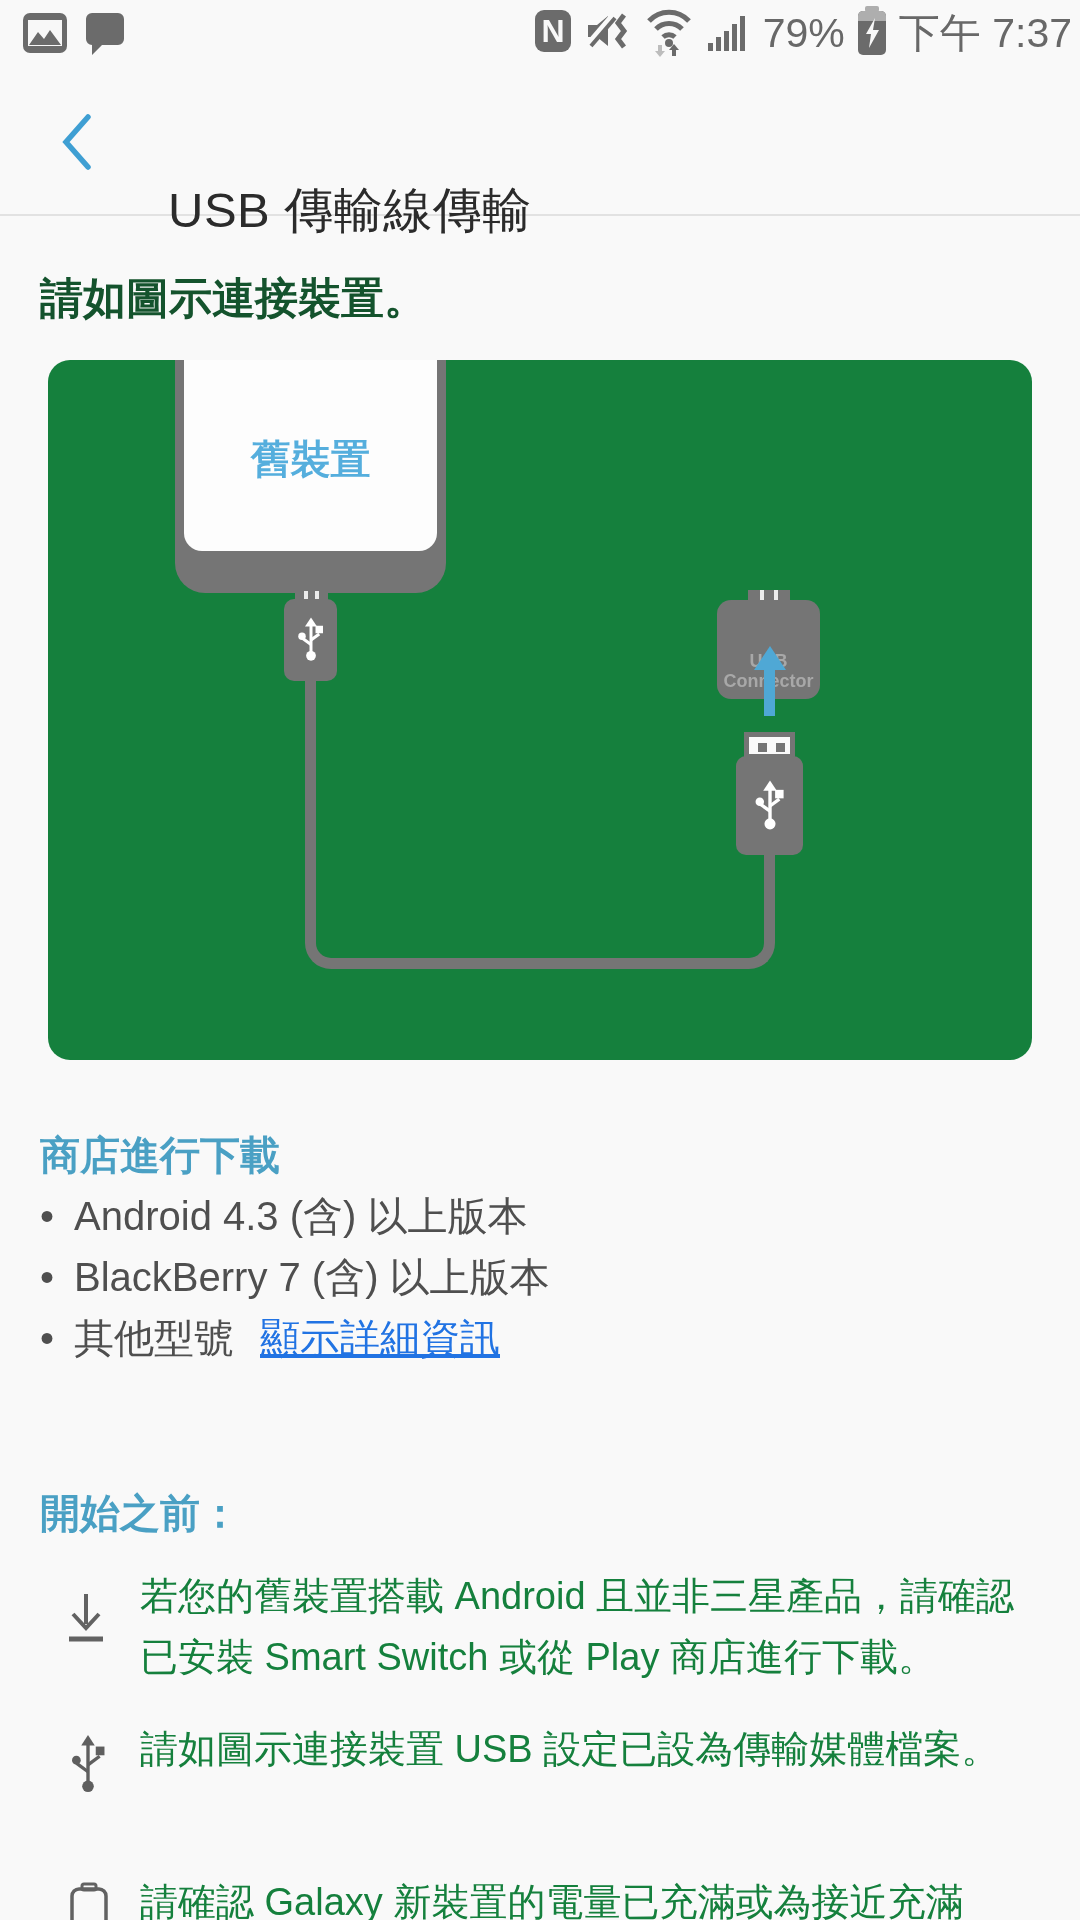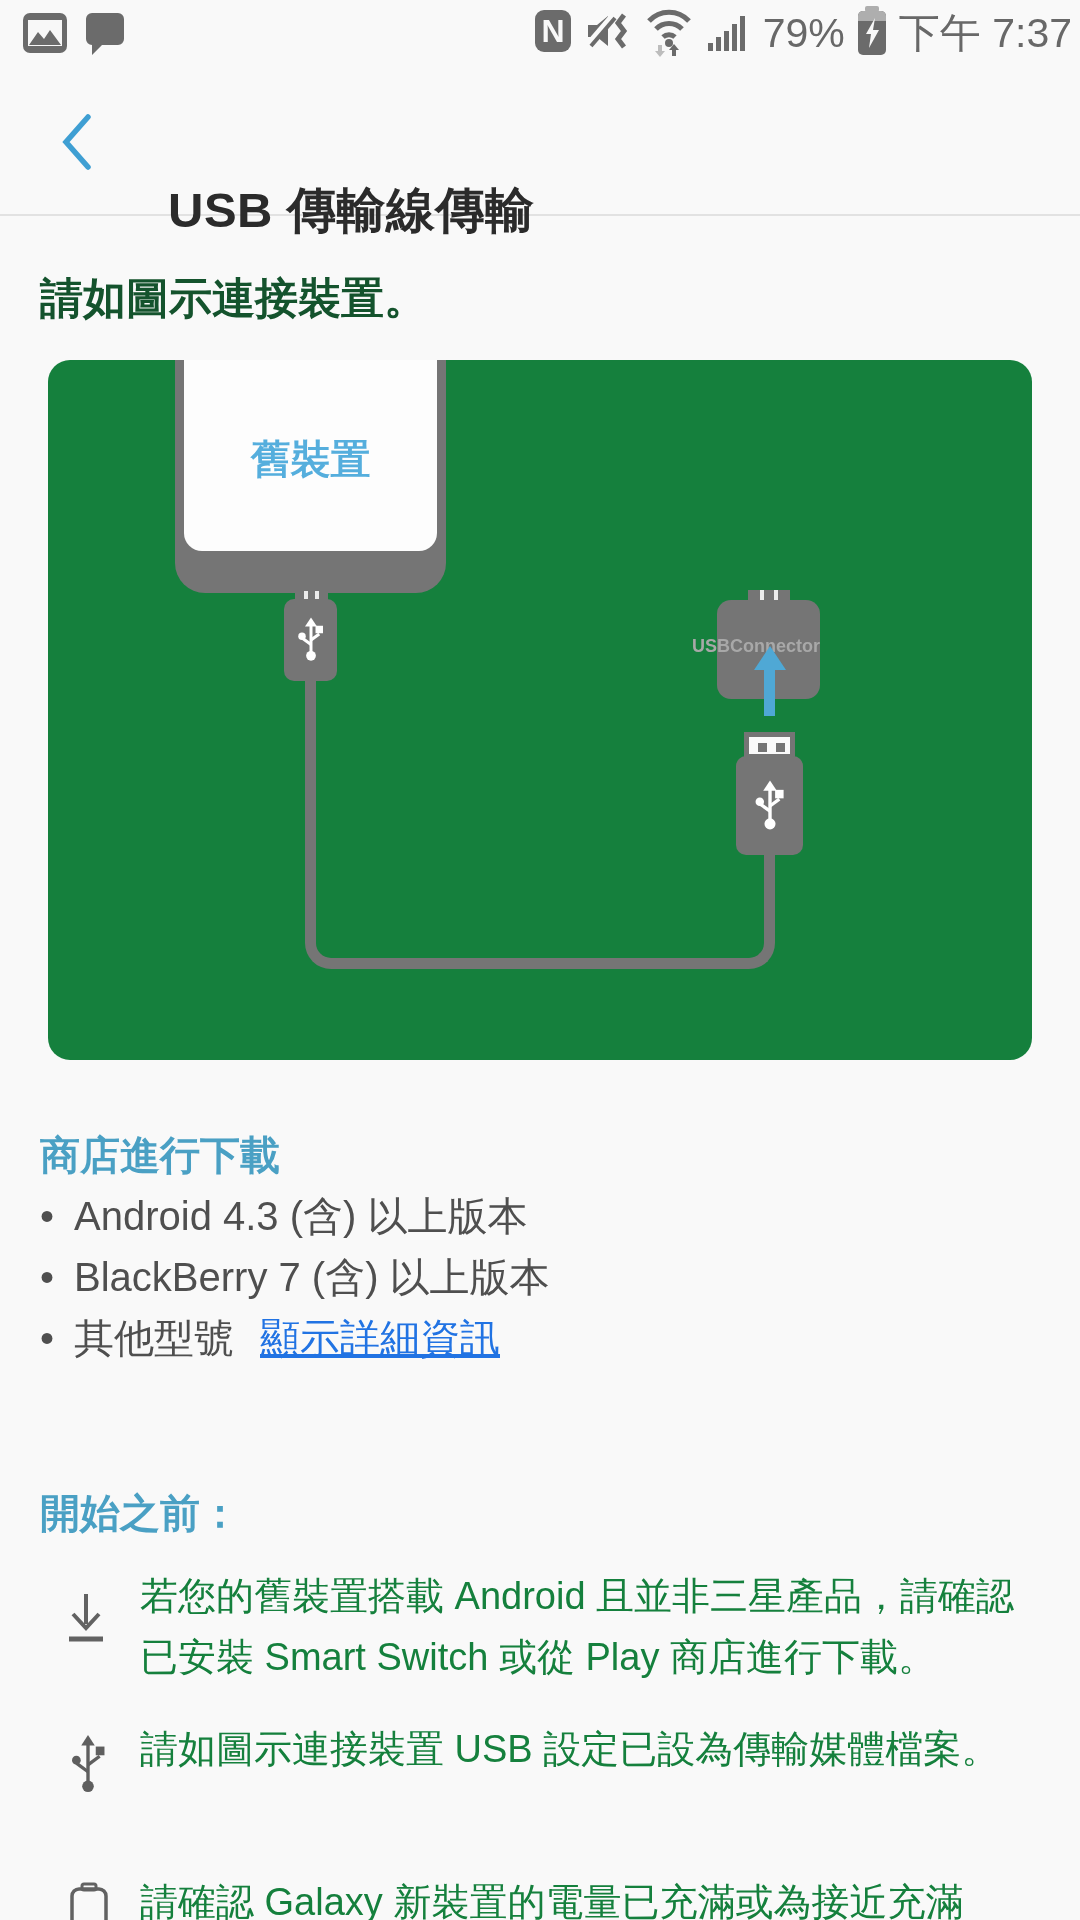--- a/index.html
+++ b/index.html
@@ -10,42 +10,42 @@
     -webkit-font-smoothing:antialiased;
   }
   
   .statusbar{position:absolute;top:0;left:0;width:1080px;height:66px;}
   .sb-left{position:absolute;left:22px;top:11px;display:flex;gap:16px;align-items:center;}
   .sb-right{position:absolute;right:8px;top:6px;display:flex;gap:11px;align-items:center;height:54px;}
   .sb-text{font-size:41px;color:#686868;line-height:54px;}
   
   .header{position:absolute;top:66px;left:0;width:1080px;height:148px;border-bottom:2px solid #e2e2e2;background:#f9f9f9;}
   .back-btn{position:absolute;left:56px;top:46px;width:44px;height:60px;cursor:pointer;}
-  .page-title{position:absolute;left:168px;top:112px;font-size:49px;font-weight:bold;color:#2b2b2b;letter-spacing:0.5px;}
+  .page-title{position:absolute;left:168px;top:112px;font-size:49px;font-weight:normal;color:#2b2b2b;letter-spacing:0.5px;}
   
   .intro{position:absolute;left:40px;top:270px;font-size:43px;font-weight:bold;color:#14532d;}
   
   .panel{position:absolute;left:48px;top:360px;width:984px;height:700px;background:#15803d;border-radius:22px;}
   .phone{position:absolute;top:0;background:#757575;}
   .phone-old{left:127px;width:271px;height:233px;border-radius:0 0 30px 30px;}
   .phone-new{left:584px;width:268px;height:232px;border-radius:0 0 28px 28px;}
   .screen{position:absolute;left:9px;right:9px;top:0;background:#fdfdfd;}
   .screen-old{bottom:42px;border-radius:0 0 18px 18px;}
   .screen-new{bottom:24px;border-radius:0 0 16px 16px;}
   .device-label{position:absolute;top:72px;left:0;right:0;text-align:center;font-size:40px;font-weight:bold;color:#55aedd;}
   .stub{position:absolute;background:#757575;height:10px;}
   .stub-old{left:247px;top:231px;width:33px;}
   .stub-new{left:700px;top:230px;width:42px;}
   .slit{position:absolute;top:0;width:4px;height:10px;background:#ececec;}
   .plug-old{position:absolute;left:236px;top:239px;width:53px;height:82px;background:#757575;border-radius:10px;display:flex;align-items:center;justify-content:center;}
   .cable-arm{position:absolute;left:257px;top:315px;width:11px;height:190px;background:#757575;}
   .cable-u{position:absolute;left:257px;top:494px;width:470px;height:115px;box-sizing:border-box;
     border:11px solid #757575;border-top:none;border-radius:0 0 26px 26px;}
   .usb-block{position:absolute;left:669px;top:240px;width:103px;height:99px;background:#757575;border-radius:14px;
-    display:flex;flex-direction:row;justify-content:flex-end;align-items:center;padding-bottom:8px;box-sizing:border-box;z-index:1;}
+    display:flex;flex-direction:column;justify-content:flex-end;align-items:center;padding-bottom:8px;box-sizing:border-box;z-index:1;}
   .usb-block span{font-size:18px;font-weight:bold;color:#a8a8a8;line-height:20px;}
   .arrow-head{position:absolute;left:706px;top:286px;width:0;height:0;border-left:16px solid transparent;border-right:16px solid transparent;border-bottom:24px solid #4fa8d5;z-index:2;}
   .arrow-shaft{position:absolute;left:716px;top:308px;width:11px;height:48px;background:#4fa8d5;z-index:2;}
   .plug-new-tip{position:absolute;left:696px;top:372px;width:51px;height:27px;box-sizing:border-box;border:5px solid #757575;background:#fafafa;}
   .hole{position:absolute;top:6px;width:9px;height:9px;background:#757575;}
   .plug-new-body{position:absolute;left:688px;top:396px;width:67px;height:99px;background:#757575;border-radius:10px;display:flex;align-items:center;justify-content:center;}
   
   .sec-heading{position:absolute;left:40px;font-size:40px;font-weight:bold;color:#4aa0c4;}
   .h-supported{top:1128px;}
   .h-before{top:1486px;}

